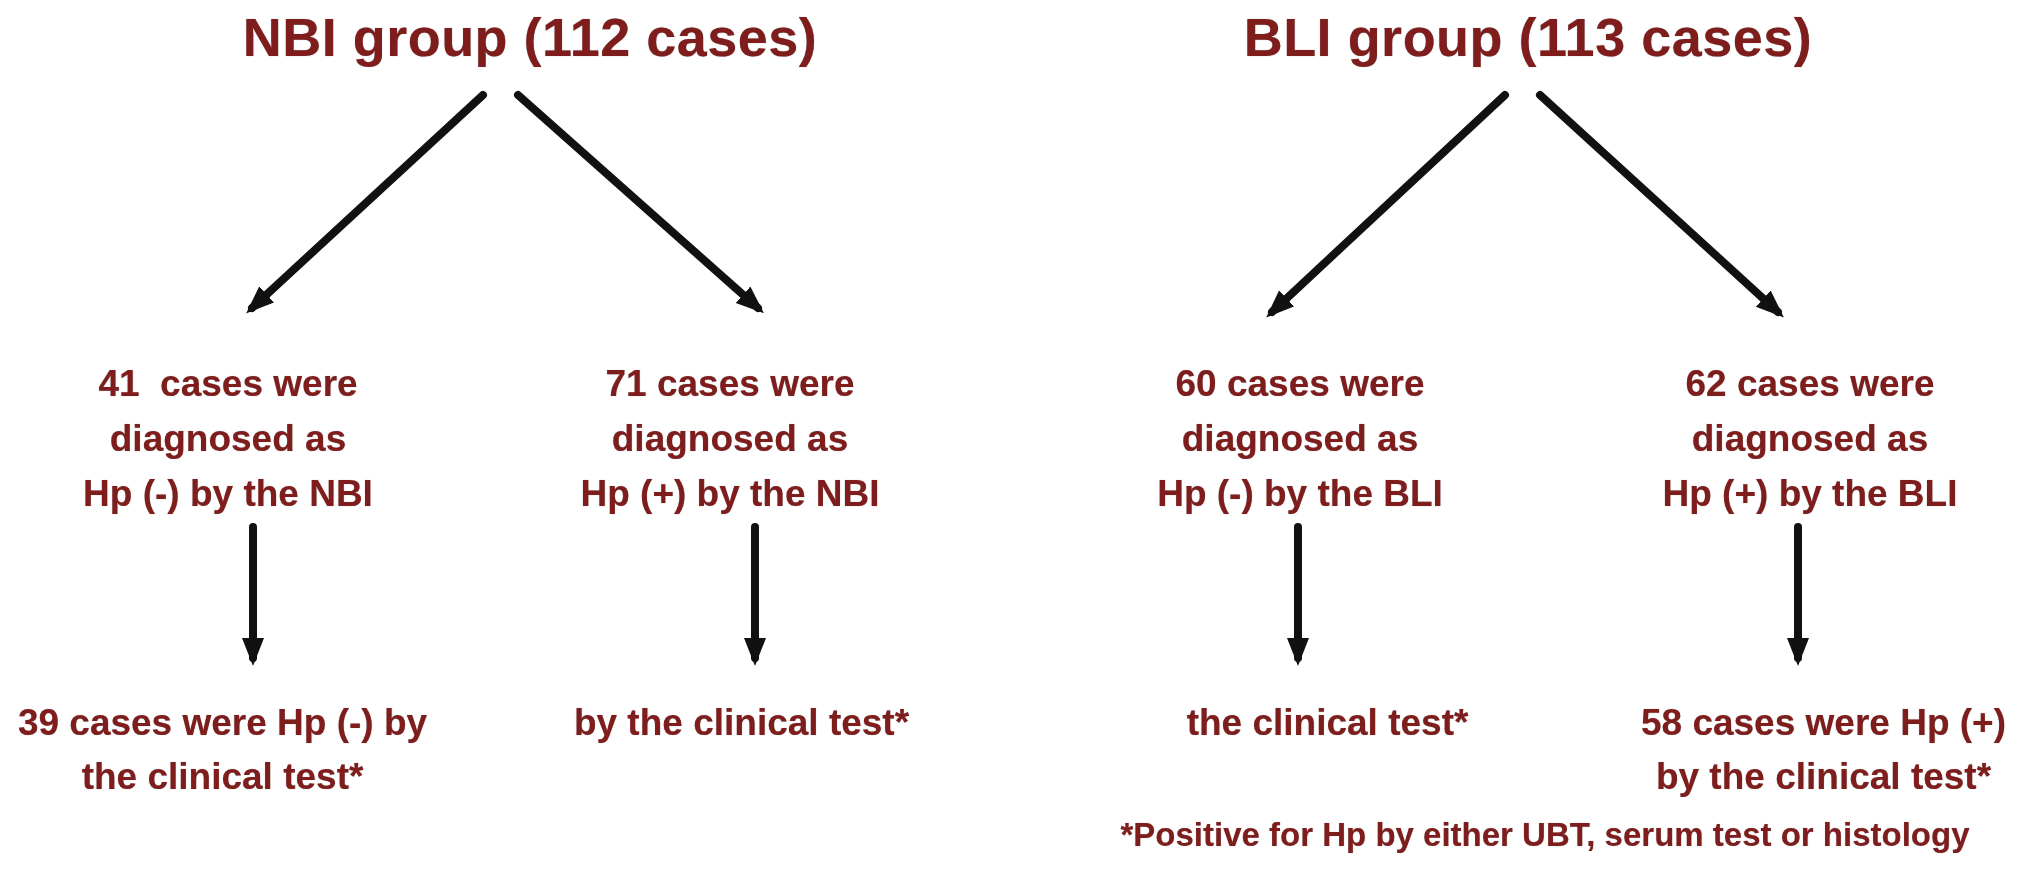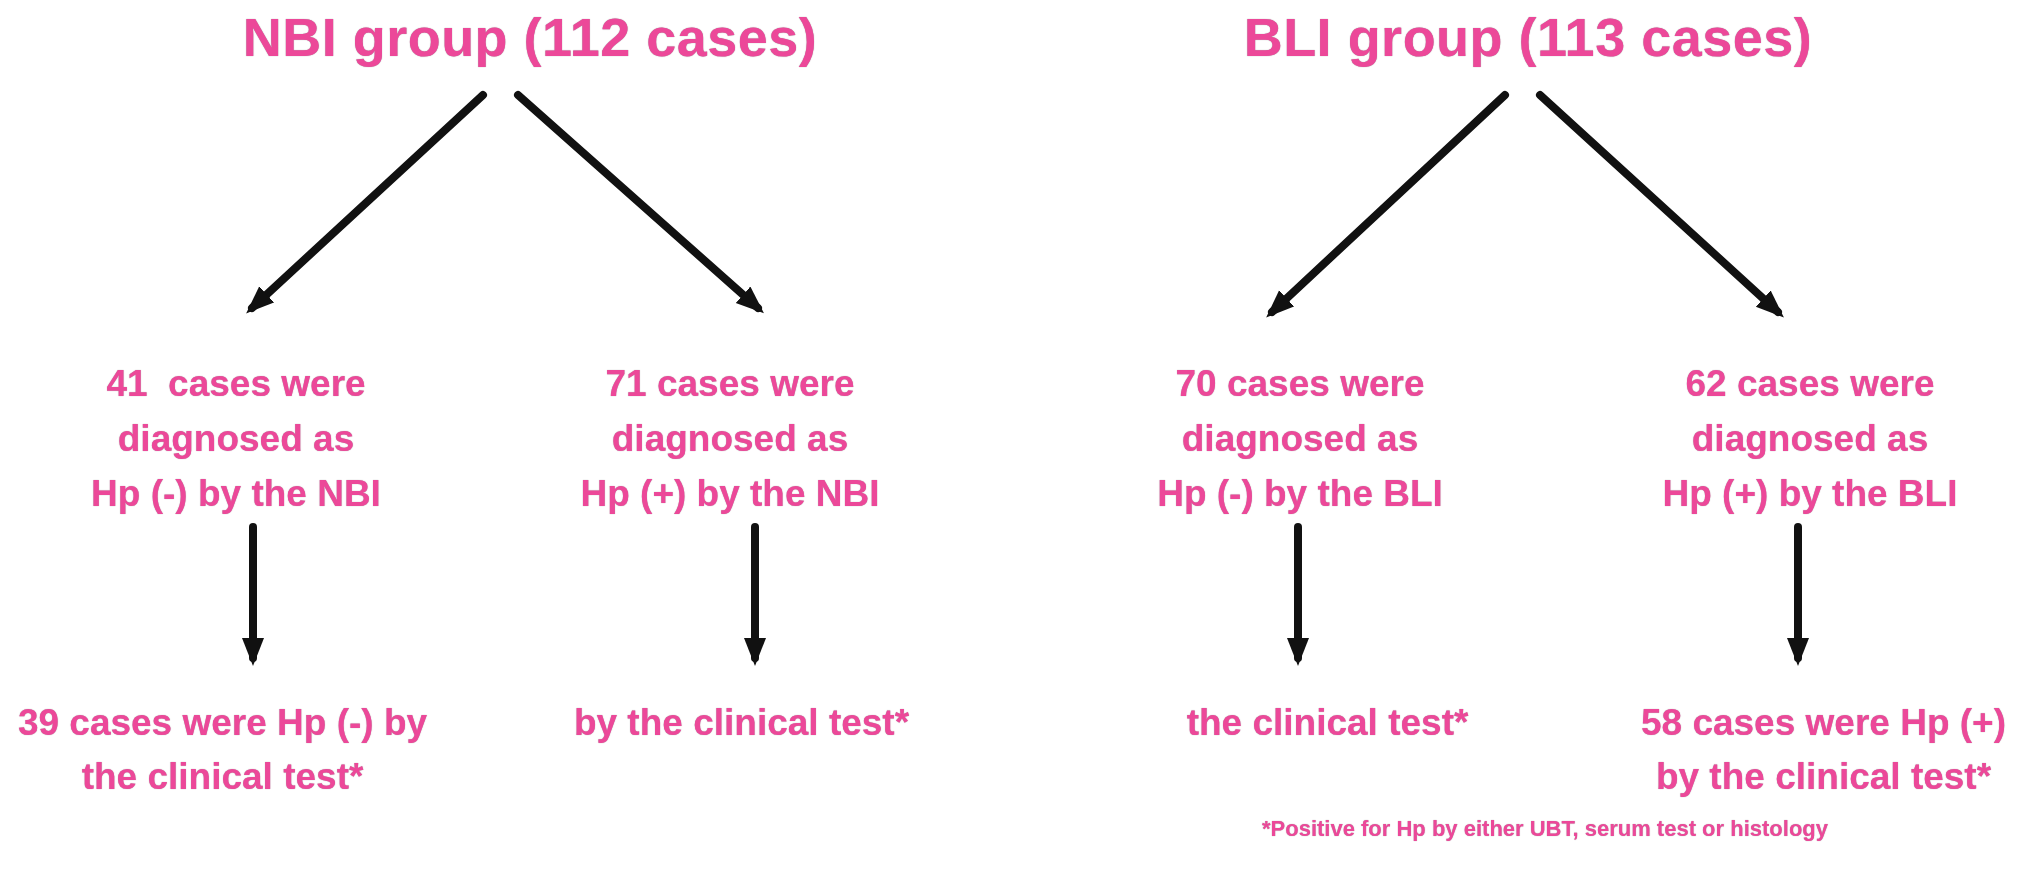--- a/index.html
+++ b/index.html
@@ -6,21 +6,21 @@
     margin: 0;
     padding: 0;
     background: #ffffff;
   }
   #canvas {
     position: relative;
     width: 2031px;
     height: 873px;
     background: #ffffff;
     font-family: "Liberation Sans", "DejaVu Sans", sans-serif;
-    color: #ec4899;
+    color: #7f1d1d;
     overflow: hidden;
   }
   .group-title {
     position: absolute;
     top: 6px;
     font-size: 54px;
     font-weight: bold;
     text-align: center;
     letter-spacing: 0.5px;
     white-space: nowrap;
@@ -32,21 +32,21 @@
   .diagnosis-node {
     position: absolute;
     top: 356px;
     width: 420px;
     font-size: 37px;
     font-weight: bold;
     line-height: 55px;
     text-align: center;
     text-shadow: 0 0 1px rgba(0,0,0,0.4);
   }
-  #diag-0-0 { left: 26px; }
+  #diag-0-0 { left: 18px; }
   #diag-0-1 { left: 520px; }
   #diag-1-0 { left: 1090px; }
   #diag-1-1 { left: 1600px; }
 
   .outcome-node {
     position: absolute;
     top: 696px;
     width: 445px;
     font-size: 37px;
     font-weight: bold;
@@ -62,21 +62,21 @@
   .node-line {
     display: block;
     white-space: pre-wrap;
   }
 
   #footnote {
     position: absolute;
     left: 1060px;
     top: 816px;
     width: 970px;
-    font-size: 22px;
+    font-size: 33px;
     font-weight: bold;
     text-align: center;
     white-space: nowrap;
     text-shadow: 0 0 1px rgba(0,0,0,0.4);
   }
 
   #arrow-layer {
     position: absolute;
     left: 0;
     top: 0;
@@ -121,21 +121,21 @@
     <span class="node-line">41  cases were</span>
     <span class="node-line">diagnosed as</span>
     <span class="node-line">Hp (-) by the NBI</span>
   </div>
   <div id="diag-0-1" class="diagnosis-node">
     <span class="node-line">71 cases were</span>
     <span class="node-line">diagnosed as</span>
     <span class="node-line">Hp (+) by the NBI</span>
   </div>
   <div id="diag-1-0" class="diagnosis-node">
-    <span class="node-line">70 cases were</span>
+    <span class="node-line">60 cases were</span>
     <span class="node-line">diagnosed as</span>
     <span class="node-line">Hp (-) by the BLI</span>
   </div>
   <div id="diag-1-1" class="diagnosis-node">
     <span class="node-line">62 cases were</span>
     <span class="node-line">diagnosed as</span>
     <span class="node-line">Hp (+) by the BLI</span>
   </div>
 
   <div id="out-0-0" class="outcome-node">

